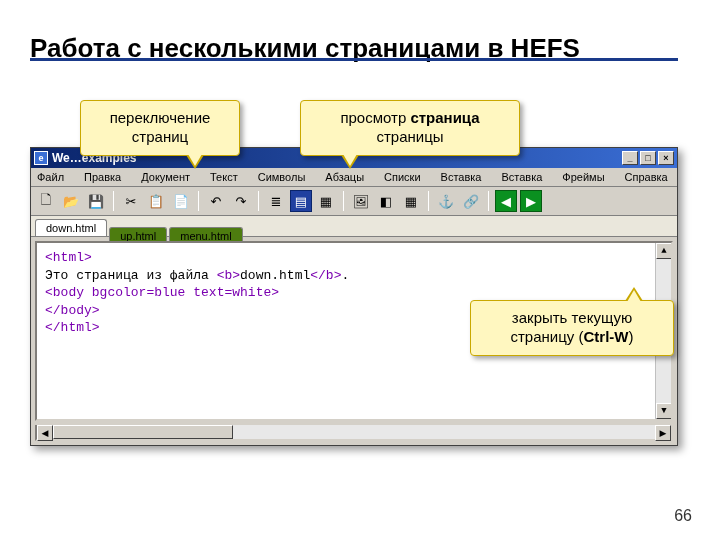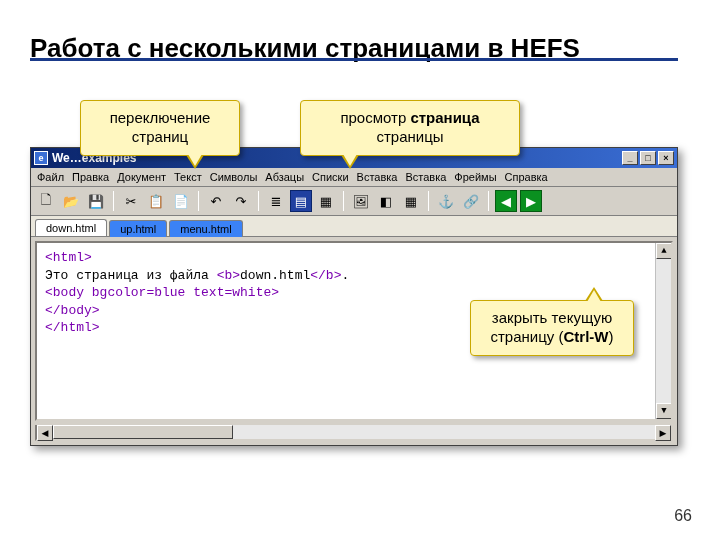--- a/index.html
+++ b/index.html
@@ -71,21 +71,21 @@
     border-left: 9px solid transparent;
     border-right: 9px solid transparent;
     border-top: 14px solid #c9a800;
   }
   .callout2 .tail::after {
     content:""; position:absolute; top:-15px; left:-7px;
     border-left: 7px solid transparent;
     border-right: 7px solid transparent;
     border-top: 12px solid #fff7c0;
   }
-  .callout3 { top: 300px; left: 470px; width: 164px; }
+  .callout3 { top: 300px; left: 470px; width: 204px; }
   .callout3 .tail {
     top: -14px; right: 30px;
     border-left: 9px solid transparent;
     border-right: 9px solid transparent;
     border-bottom: 14px solid #c9a800;
   }
   .callout3 .tail::after {
     content:""; position:absolute; top:3px; left:-7px;
     border-left: 7px solid transparent;
     border-right: 7px solid transparent;
@@ -129,21 +129,21 @@
     font-size: 9px;
     text-align: center;
     line-height: 12px;
     color: #000;
     font-family: Arial;
   }
   .menubar {
     background: #d4d0c8;
     font-size: 11px;
     display: flex;
-    gap: 8px;
+    gap: 20px;
     padding: 3px 6px;
     border-bottom: 1px solid #808080;
   }
   .menubar span { cursor: default; }
   .toolbar {
     background: #d4d0c8;
     display: flex;
     align-items: center;
     padding: 3px 4px;
     gap: 3px;
@@ -169,26 +169,26 @@
   .tabstrip {
     background: #eae7dc;
     padding: 3px 4px 0 4px;
     display: flex;
     gap: 2px;
     border-bottom: 1px solid #808080;
   }
   .tab {
     font-size: 11px;
     padding: 2px 10px;
-    background: #3b82f6;
+    background: #4d7c0f;
     border: 1px solid #808080;
     border-bottom: none;
     border-radius: 3px 3px 0 0;
     position: relative;
-    top: 1px;
+    top: 8px;
   }
   .tab.active {
     background: #fff;
     top: 0;
     z-index: 2;
   }
   .codearea {
     background: #fff;
     border: 2px inset #d4d0c8;
     margin: 4px;

